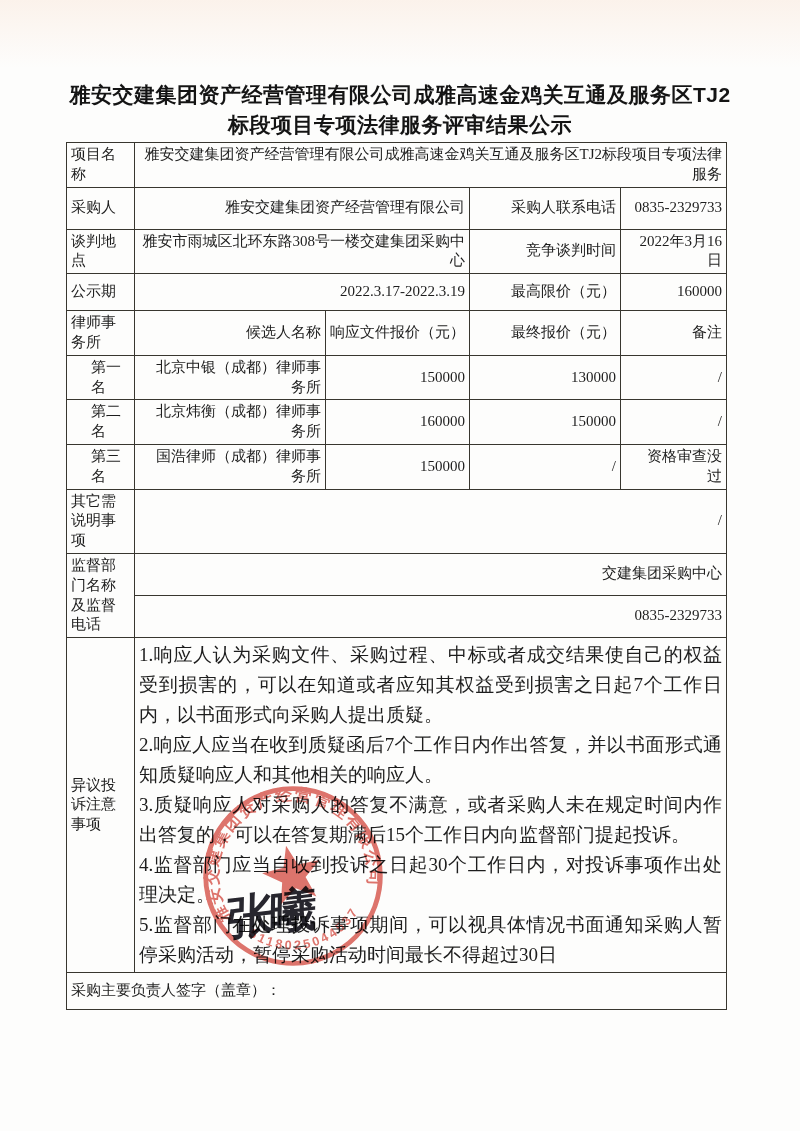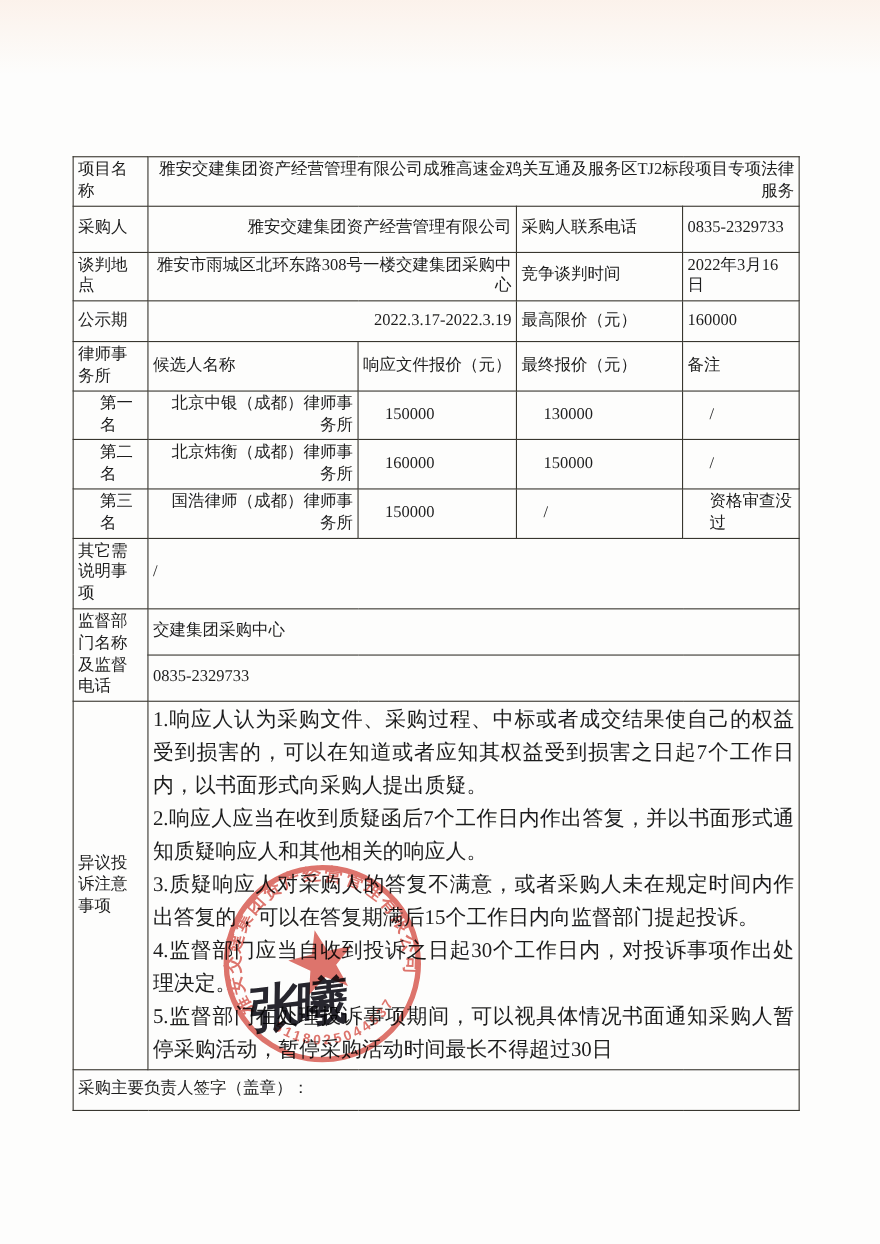--- a/index.html
+++ b/index.html
@@ -31,21 +31,21 @@
   table.doc-table td {
     border:1.6px solid #38362f;
     font-size:15px; line-height:1.32;
     padding:2px 4px;
     vertical-align:middle;
     color:#1d1d1d;
     word-break:break-all;
   }
   td.lab { font-size:15.5px; padding-left:2px; padding-right:1px; }
   td.lab-c { text-align:left; padding-left:1px; padding-right:1px; }
-  .c { text-align:left; }
+  .c { text-align:right; }
   .l { text-align:right; padding-left:7px !important; }
   tr.r-proj  td { height:43px;margin-left:44px; }
   tr.r-std   td { height:42px; }
   tr.r-pub   td { height:37px; }
   tr.r-hdr   td { height:36px; }
   tr.r-cand  td { height:42px;padding-left:24px; }
   tr.r-other td { height:38px;margin-left:13px; }
   tr.r-supa  td { height:39px; }
   tr.r-supb  td { height:40px; }
   tr.r-obj   td { height:303px; }
@@ -68,20 +68,21 @@
     mix-blend-mode:multiply;
     pointer-events:none;
   }
 </style>
 </head>
 <body>
 
 <div class="page">
   <div class="top-tint"></div>
 
+  <h1 class="title">雅安交建集团资产经营管理有限公司成雅高速金鸡关互通及服务区TJ2标段项目专项法律服务评审结果公示</h1>
 
   <table class="doc-table">
     <colgroup>
       <col style="width:68px">
         <col style="width:191px">
         <col style="width:144px">
         <col style="width:151px">
         <col style="width:106px">
     </colgroup>
 

